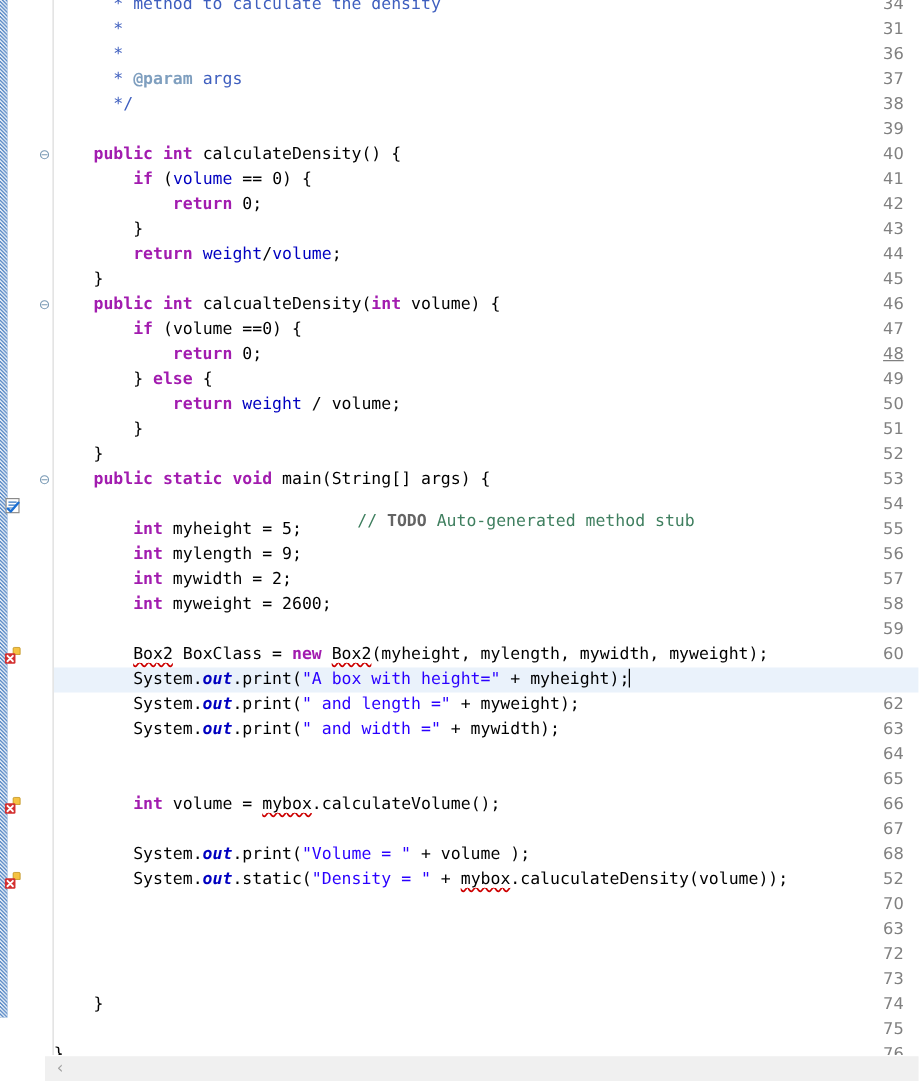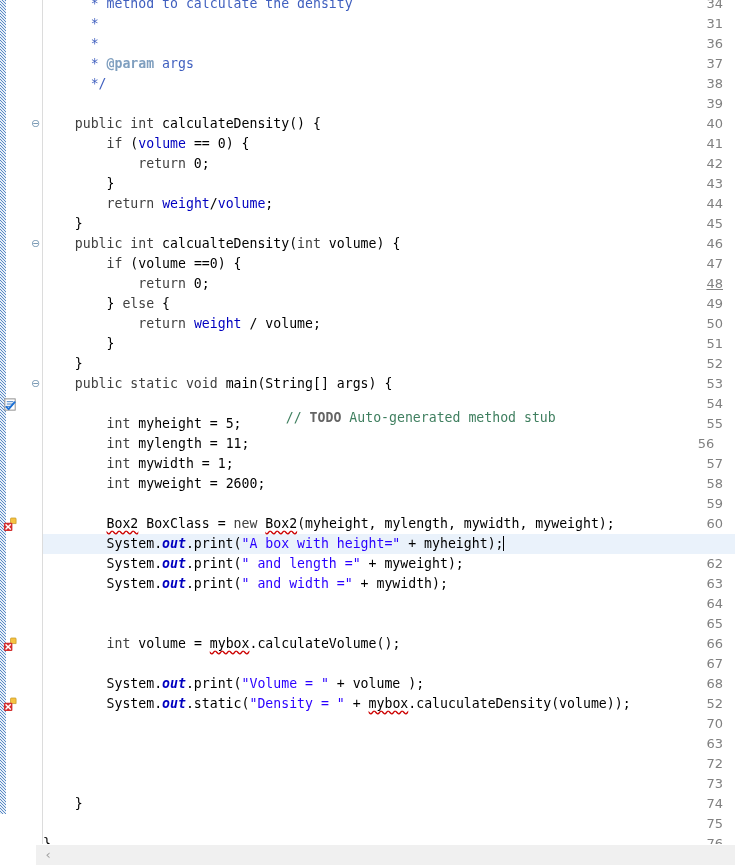--- a/index.html
+++ b/index.html
@@ -111,21 +111,21 @@
   .hl-line {
     position: absolute;
     left: 0;
     right: 0;
     height: 20px;
     background: #eaf2fb;
     z-index: 0;
   }
 
   
-  .kw      { color: #404040; font-weight: normal; }
+  .kw      { color: #a21caf; font-weight: bold; }
   .str     { color: #2a00ff; }
   .cmt     { color: #3f7f5f; }
   .jdoc    { color: #3f5fbf; }
   .jdoctag { color: #7f9fbf; font-weight: bold; }
   .todo    { color: #646464; font-weight: bold; }
   .field   { color: #0000c0; }
   .sfield  { color: #0000c0; font-weight: bold; font-style: italic; }
   .plain   { color: #000000; }
 
   .err {
@@ -211,21 +211,21 @@
       <div class="linenum" style="top: 254px;">47</div>
       <div class="linenum" style="top: 274px; text-decoration: underline;">48</div>
       <div class="linenum" style="top: 294px;">49</div>
       <div class="linenum" style="top: 314px;">50</div>
       <div class="linenum" style="top: 334px;">51</div>
       <div class="linenum" style="top: 354px;">52</div>
       <div class="linenum" style="top: 374px;">53</div>
       <div class="fold" style="top: 374px;">⊖</div>
       <div class="linenum" style="top: 394px;">54</div>
       <div class="linenum" style="top: 414px;">55</div>
-      <div class="linenum" style="top: 434px; text-align: center;">56</div>
+      <div class="linenum" style="top: 434px;">56</div>
       <div class="linenum" style="top: 454px;">57</div>
       <div class="linenum" style="top: 474px;">58</div>
       <div class="linenum" style="top: 494px;">59</div>
       <div class="linenum" style="top: 514px;">60</div>
       <div class="linenum" style="top: 534px;">61</div>
       <div class="linenum" style="top: 554px;">62</div>
       <div class="linenum" style="top: 574px;">63</div>
       <div class="linenum" style="top: 594px;">64</div>
       <div class="linenum" style="top: 614px;">65</div>
       <div class="linenum" style="top: 634px;">66</div>
@@ -261,22 +261,22 @@
         <div class="code-line" style="top: 234px;"><span class="plain">    </span><span class="kw">public int</span><span class="plain"> calcualteDensity(</span><span class="kw">int</span><span class="plain"> volume) {</span></div>
         <div class="code-line" style="top: 254px;"><span class="plain">        </span><span class="kw">if</span><span class="plain"> (volume ==0) {</span></div>
         <div class="code-line" style="top: 274px;"><span class="plain">            </span><span class="kw">return</span><span class="plain"> 0;</span></div>
         <div class="code-line" style="top: 294px;"><span class="plain">        } </span><span class="kw">else</span><span class="plain"> {</span></div>
         <div class="code-line" style="top: 314px;"><span class="plain">            </span><span class="kw">return</span><span class="plain"> </span><span class="field">weight</span><span class="plain"> / volume;</span></div>
         <div class="code-line" style="top: 334px;"><span class="plain">        }</span></div>
         <div class="code-line" style="top: 354px;"><span class="plain">    }</span></div>
         <div class="code-line" style="top: 374px;"><span class="plain">    </span><span class="kw">public static void</span><span class="plain"> main(String[] args) {</span></div>
         <div class="code-line" style="top: 408px; text-align: center;"><span class="plain">        </span><span class="cmt">// </span><span class="todo">TODO</span><span class="cmt"> Auto-generated method stub</span></div>
         <div class="code-line" style="top: 414px;"><span class="plain">        </span><span class="kw">int</span><span class="plain"> myheight = 5;</span></div>
-        <div class="code-line" style="top: 434px;"><span class="plain">        </span><span class="kw">int</span><span class="plain"> mylength = 11;</span></div>
-        <div class="code-line" style="top: 454px;"><span class="plain">        </span><span class="kw">int</span><span class="plain"> mywidth = 1;</span></div>
+        <div class="code-line" style="top: 434px;"><span class="plain">        </span><span class="kw">int</span><span class="plain"> mylength = 9;</span></div>
+        <div class="code-line" style="top: 454px;"><span class="plain">        </span><span class="kw">int</span><span class="plain"> mywidth = 2;</span></div>
         <div class="code-line" style="top: 474px;"><span class="plain">        </span><span class="kw">int</span><span class="plain"> myweight = 2600;</span></div>
         <div class="code-line" style="top: 494px;"><span class="plain"></span></div>
         <div class="code-line" style="top: 514px;"><span class="plain">        </span><span class="plain err">Box2</span><span class="plain"> BoxClass = </span><span class="kw">new</span><span class="plain"> </span><span class="plain err">Box2</span><span class="plain">(myheight, mylength, mywidth, myweight);</span></div>
         <div class="code-line" style="top: 534px;"><span class="plain">        System.</span><span class="sfield">out</span><span class="plain">.print(</span><span class="str">"A box with height="</span><span class="plain"> + myheight);</span><span class="caret"></span></div>
         <div class="code-line" style="top: 554px;"><span class="plain">        System.</span><span class="sfield">out</span><span class="plain">.print(</span><span class="str">" and length ="</span><span class="plain"> + myweight);</span></div>
         <div class="code-line" style="top: 574px;"><span class="plain">        System.</span><span class="sfield">out</span><span class="plain">.print(</span><span class="str">" and width ="</span><span class="plain"> + mywidth);</span></div>
         <div class="code-line" style="top: 594px;"><span class="plain"></span></div>
         <div class="code-line" style="top: 614px;"><span class="plain"></span></div>
         <div class="code-line" style="top: 634px;"><span class="plain">        </span><span class="kw">int</span><span class="plain"> volume = </span><span class="plain err">mybox</span><span class="plain">.calculateVolume();</span></div>
         <div class="code-line" style="top: 654px;"><span class="plain"></span></div>

